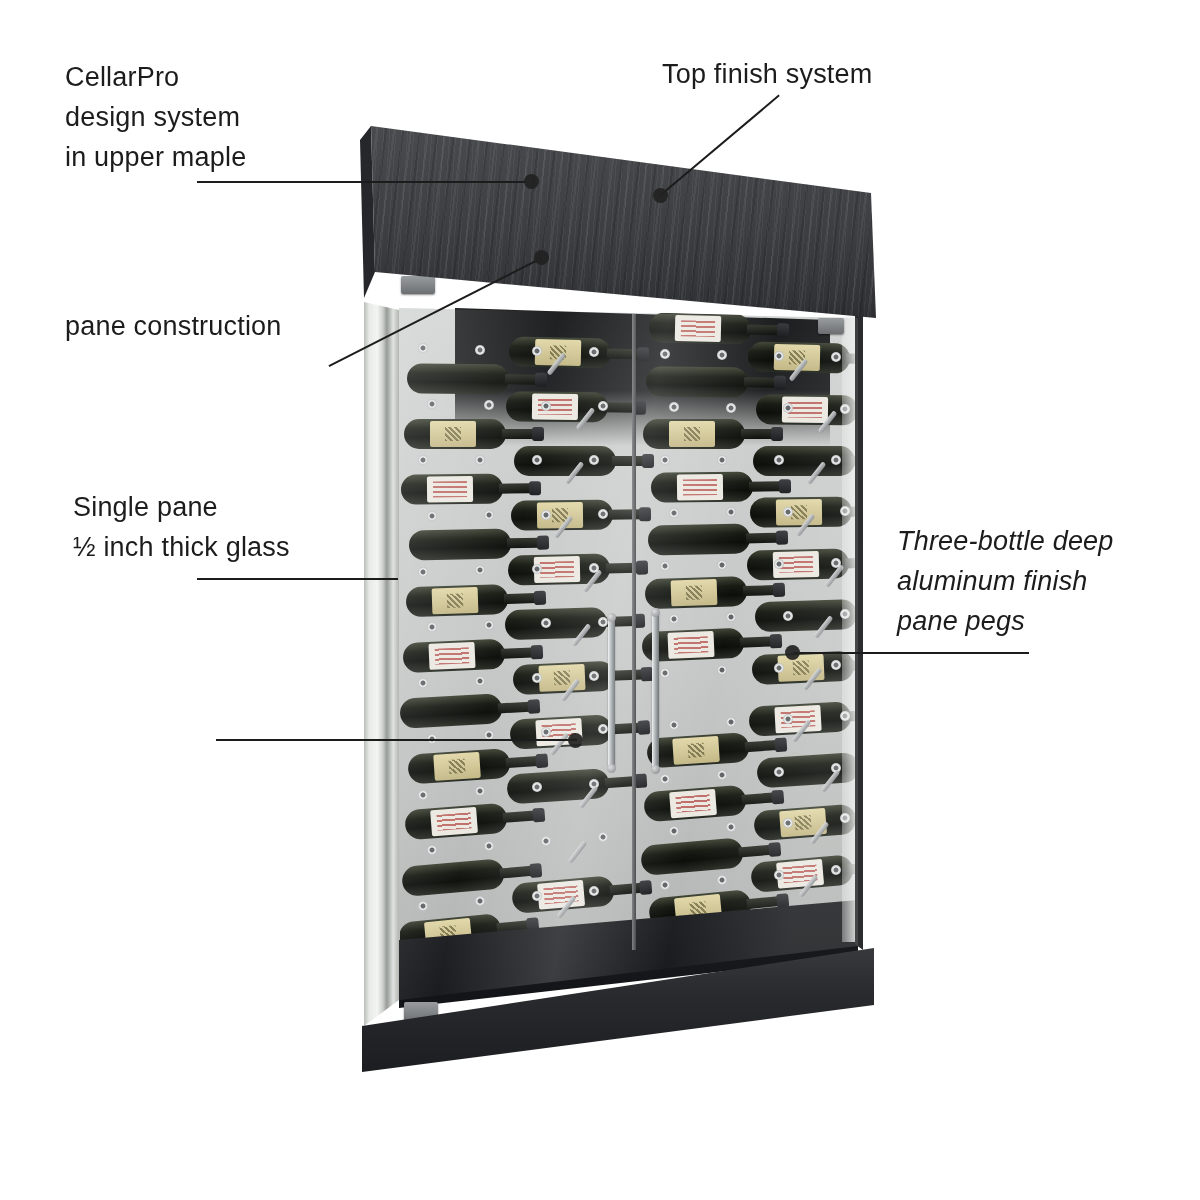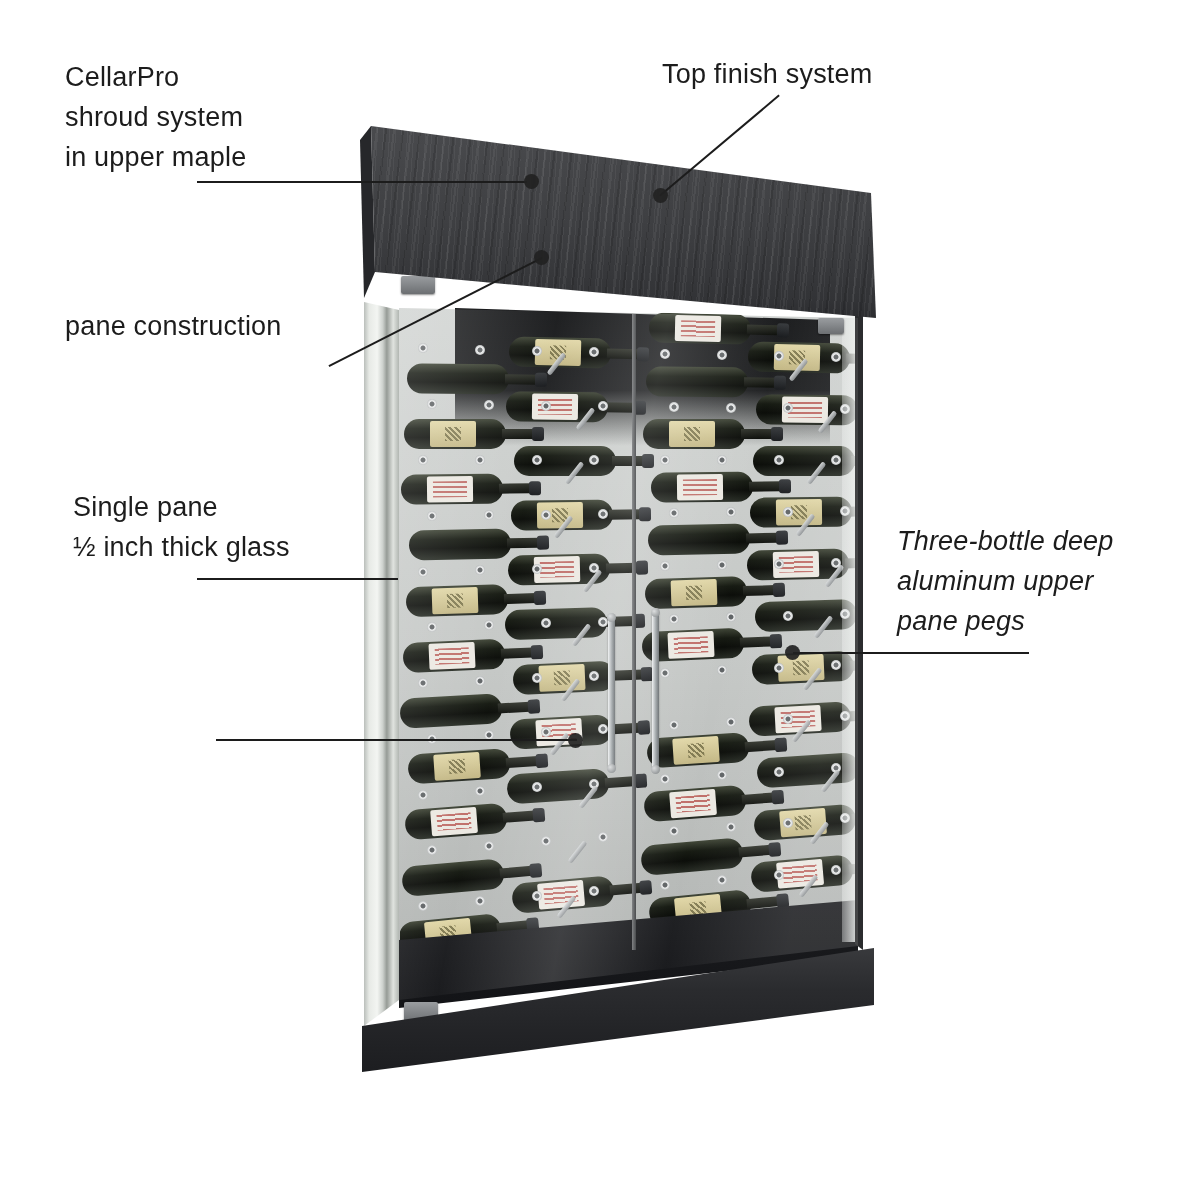--- a/index.html
+++ b/index.html
@@ -518,32 +518,32 @@
   <div class="lead" id="ld-frameless"></div>
   <div class="lead" id="ld-pegs"></div>
   <div class="dot" id="dt-cooling"></div>
   <div class="dot" id="dt-venting"></div>
   <div class="dot" id="dt-wood"></div>
   <div class="dot" id="dt-frameless"></div>
   <div class="dot" id="dt-pegs"></div>
 
   <div class="callout" id="c-cooling">
     <div>CellarPro</div>
-    <div>shroud system</div>
+    <div>design system</div>
     <div>in upper maple</div>
   </div>
   <div class="callout" id="c-venting">
     <div>Top finish system</div>
   </div>
   <div class="callout" id="c-wood">
     <div>pane construction</div>
   </div>
   <div class="callout" id="c-glass">
     <div>Single pane</div>
     <div>½ inch thick glass</div>
   </div>
   <div class="callout" id="c-pegs">
     <div>Three-bottle deep</div>
-    <div>aluminum upper</div>
+    <div>aluminum finish</div>
     <div>pane pegs</div>
   </div>
 
 </div>
 
 </body></html>

